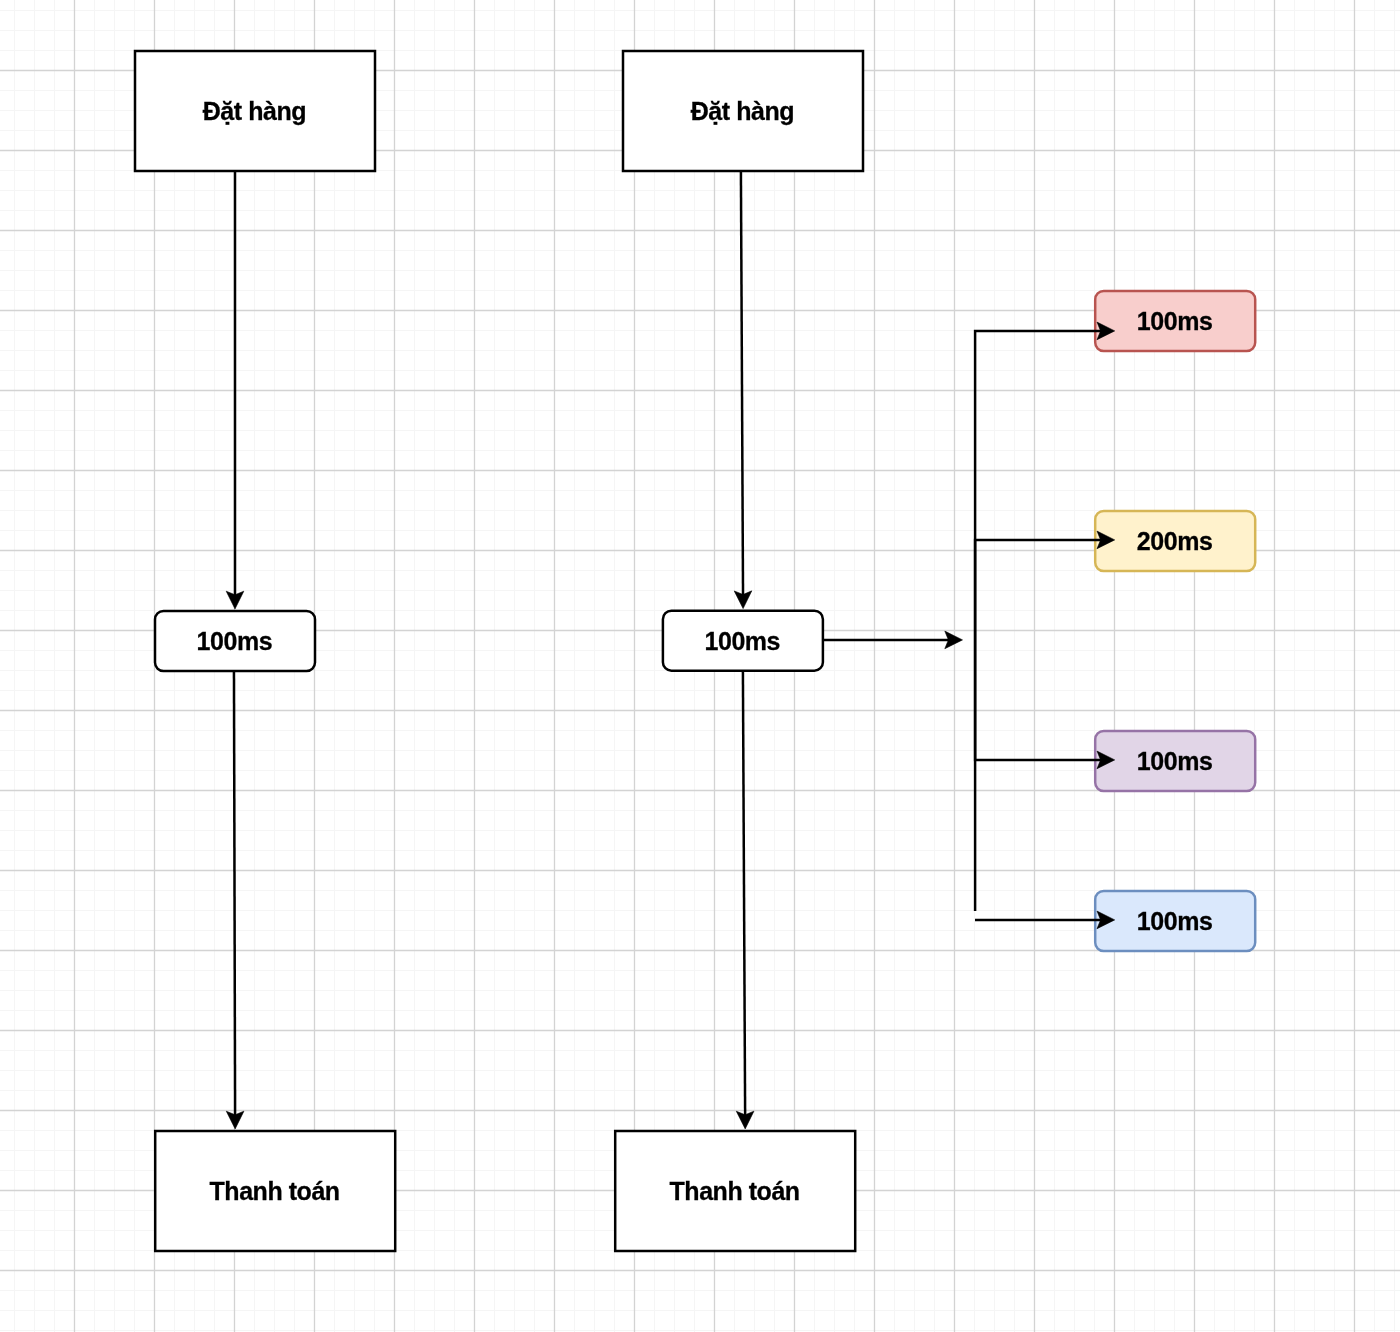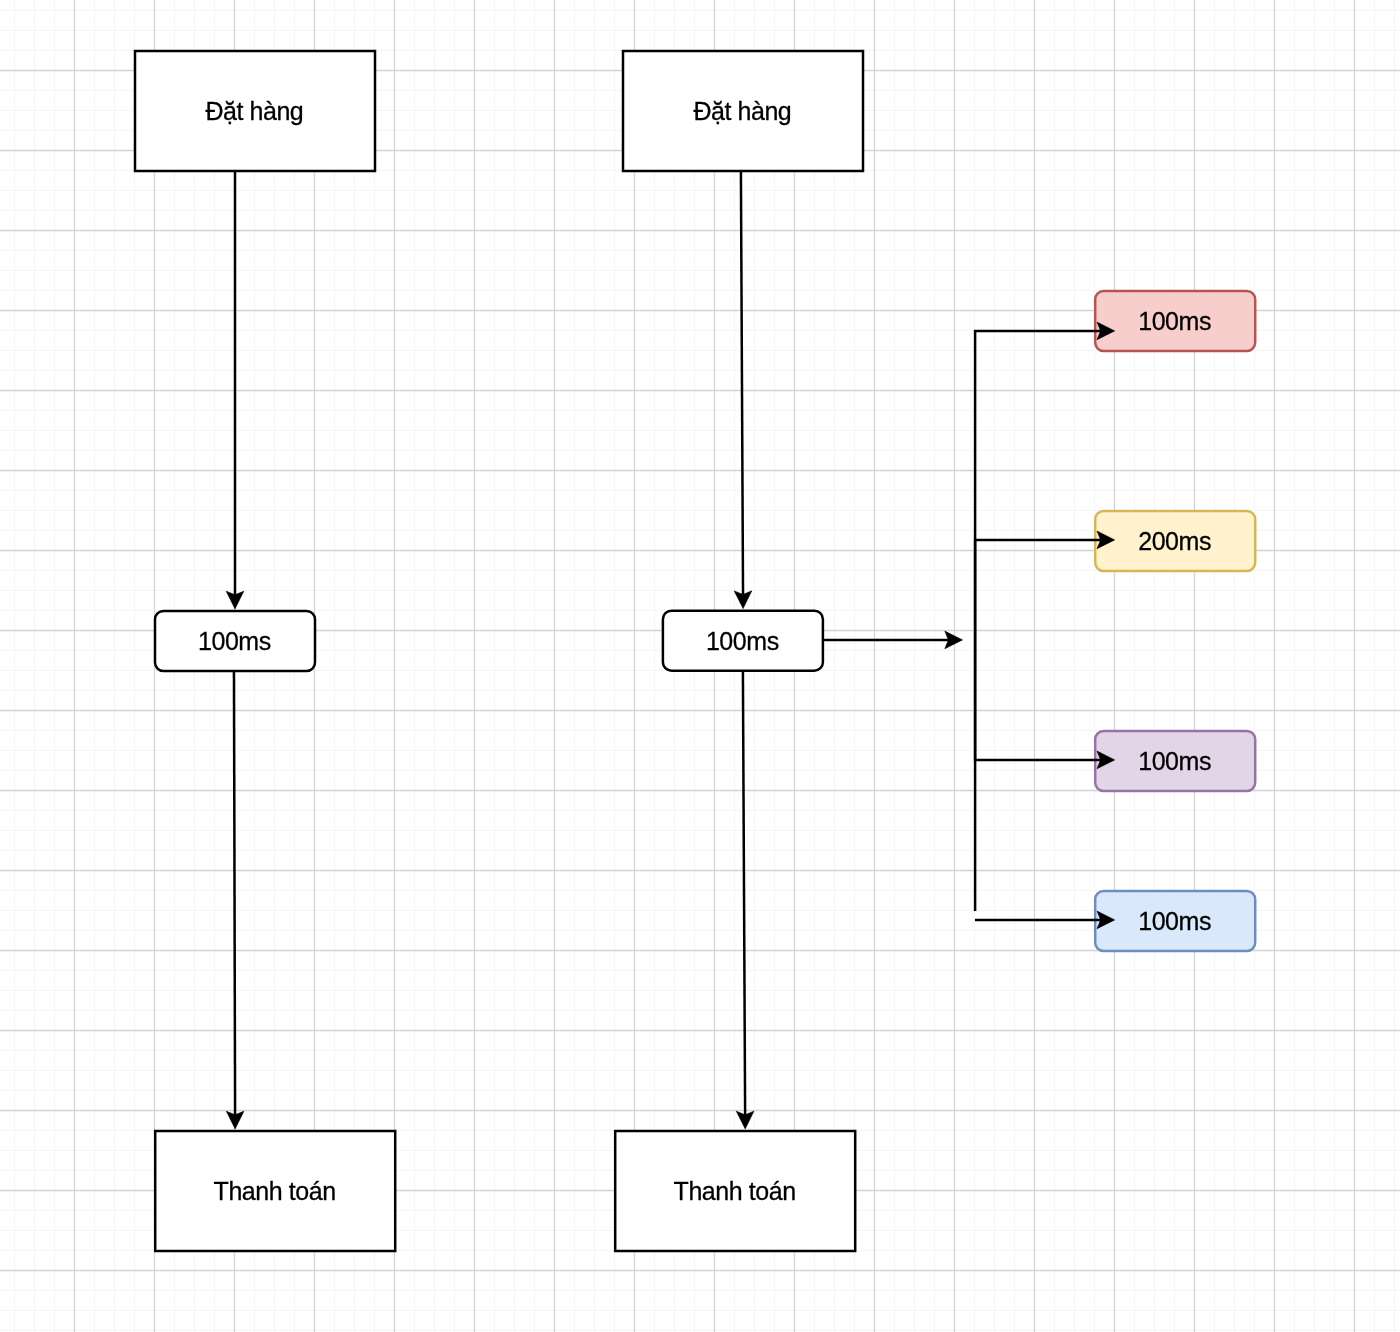--- a/index.html
+++ b/index.html
@@ -1,20 +1,20 @@
 <!DOCTYPE html>
 <html><head>
 <meta charset="utf-8">
 <title>Latency flow diagram</title>
 <style>
   html,body{margin:0;padding:0;background:#ffffff;}
   body{width:1400px;height:1332px;overflow:hidden;
        font-family:"Liberation Sans",sans-serif;}
   #canvas{position:relative;width:1400px;height:1332px;background:#ffffff;
-          overflow:hidden;}
+          overflow:hidden;font-weight:bold;}
   #grid-layer,#diagram-layer{position:absolute;left:0;top:0;}
   #diagram-layer{will-change:transform;}
   .node-label{font-family:"Liberation Sans",sans-serif;font-size:25px;
        letter-spacing:-0.45px;fill:#000000;text-anchor:middle;
        dominant-baseline:alphabetic;-webkit-font-smoothing:antialiased;
        stroke:#000000;stroke-width:0.28;paint-order:stroke fill;}
   .edge-line{fill:none;stroke:#000000;stroke-width:2.5;
        stroke-linecap:butt;stroke-linejoin:miter;}
   .edge-arrowhead{fill:#000000;stroke:#000000;stroke-width:0.6;
        stroke-linejoin:miter;}

